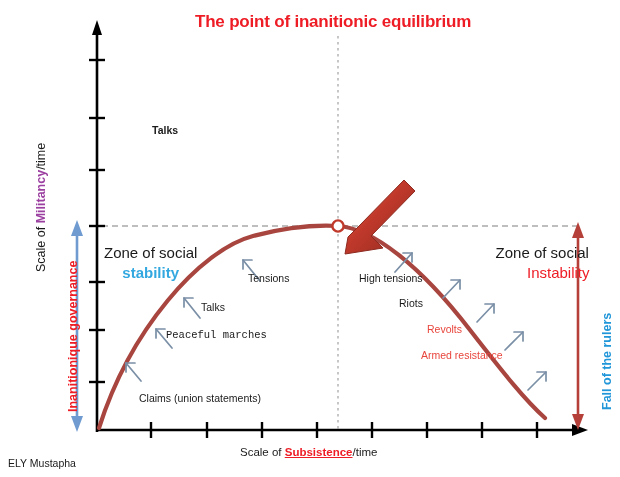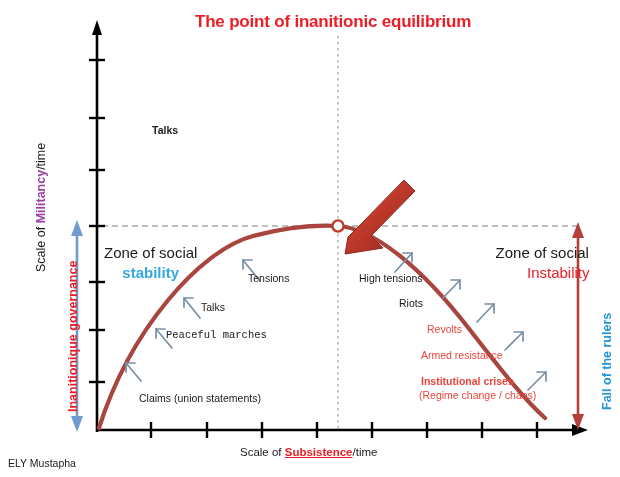--- a/index.html
+++ b/index.html
@@ -241,26 +241,20 @@
   <div class="lbl stage bold" style="left:152px; top:124px;">Talks</div>
   <div class="lbl stage" style="left:248px; top:272px;">Tensions</div>
   <div class="lbl stage" style="left:201px; top:301px;">Talks</div>
   <div class="lbl stage" style="left:166px; top:329px;font-family:Liberation Mono, monospace;">Peaceful marches</div>
   <div class="lbl stage" style="left:139px; top:392px;">Claims (union statements)</div>
 
   <div class="lbl stage" style="left:359px; top:272px;">High tensions</div>
   <div class="lbl stage" style="left:399px; top:297px;">Riots</div>
   <div class="lbl stage red" style="left:427px; top:323px;">Revolts</div>
   <div class="lbl stage red" style="left:421px; top:349px;">Armed resistance</div>
-  <div class="lbl stage redbold two" style="left:421px; top:375px;">
-    <span>Institutional crises</span>
-  </div>
-  <div class="lbl stage red two" style="left:419px; top:389px;">
-    <span>(Regime change / chaos)</span>
-  </div>
 
   <div class="lbl axis-x-label" style="left:240px; top:446px;">
     <span>Scale of </span><span class="red">Subsistence</span><span>/time</span>
   </div>
 
   <div class="vlabel v-mil" style="left:34px; top:272px;">
     <span>Scale of </span><span class="purple">Militancy</span><span>/time</span>
   </div>
 
   <div class="vlabel v-gov" style="left:66px; top:412px;">Inanitionique governance</div>

